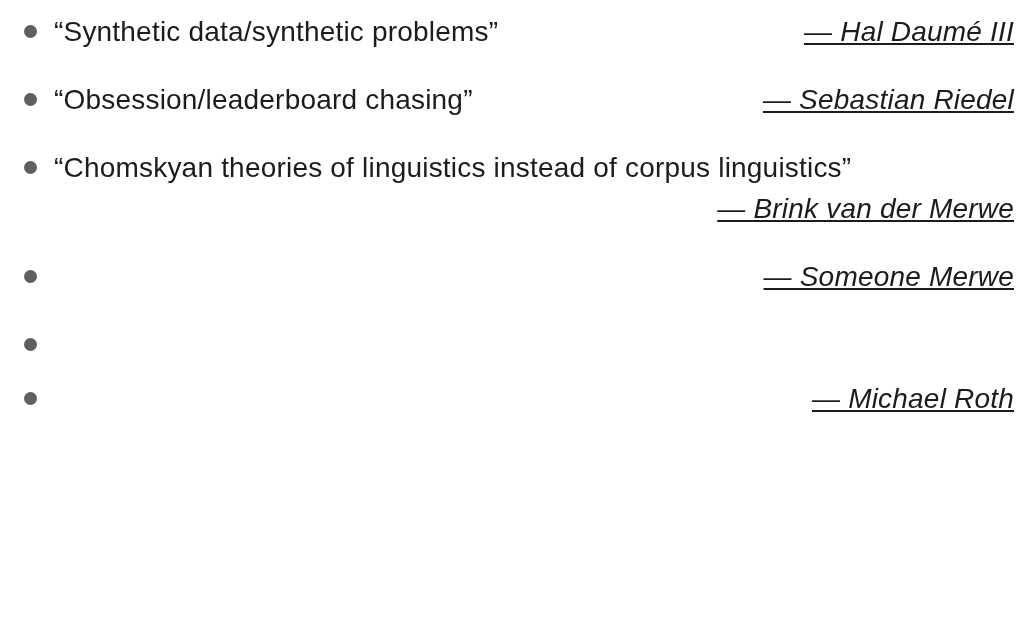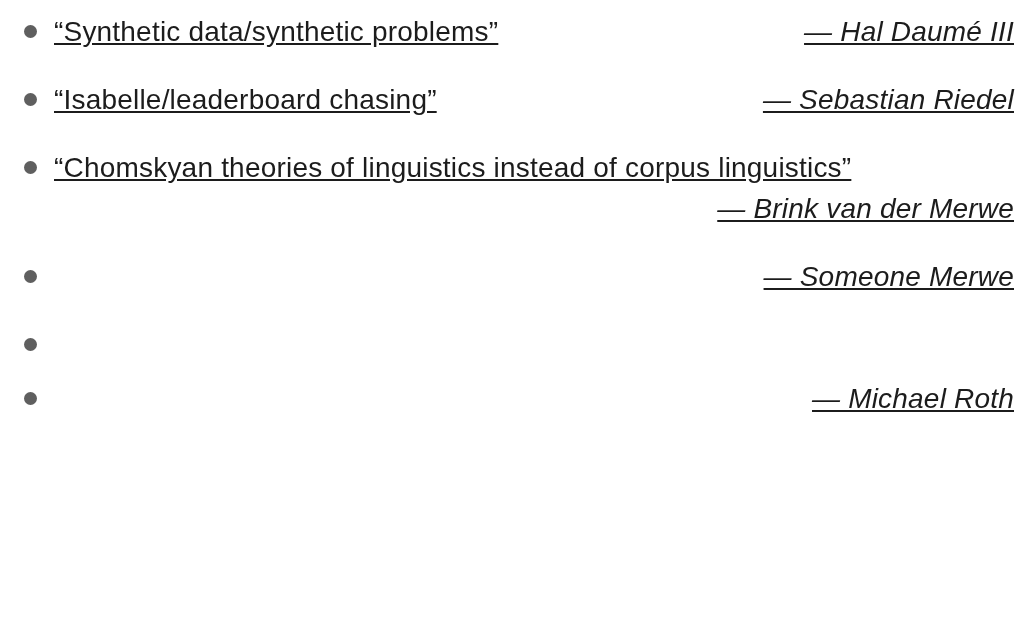--- a/index.html
+++ b/index.html
@@ -39,21 +39,20 @@
     line-height: 41px;
     letter-spacing: 0.2px;
   }
   .line {
     display: flex;
     justify-content: space-between;
     align-items: baseline;
   }
   .quote {
     text-align: right;
-    text-decoration: underline;
   }
   .attr {
     font-style: italic;
     white-space: nowrap;
     text-align: right;
     text-decoration: underline;
   }
 </style>
 </head>
 <body>
@@ -68,21 +67,21 @@
           <span class="quote">“Synthetic data/synthetic problems”</span>
           <span class="attr">— Hal Daumé III</span>
         </div>
       </div>
     </div>
 
     <div class="item">
       <span class="bullet"></span>
       <div class="content">
         <div class="line">
-          <span class="quote">“Isabelle/leaderboard chasing”</span>
+          <span class="quote">“Obsession/leaderboard chasing”</span>
           <span class="attr">— Sebastian Riedel</span>
         </div>
       </div>
     </div>
 
 
     <div class="item">
       <span class="bullet"></span>
       <div class="content">
         <div class="line">

